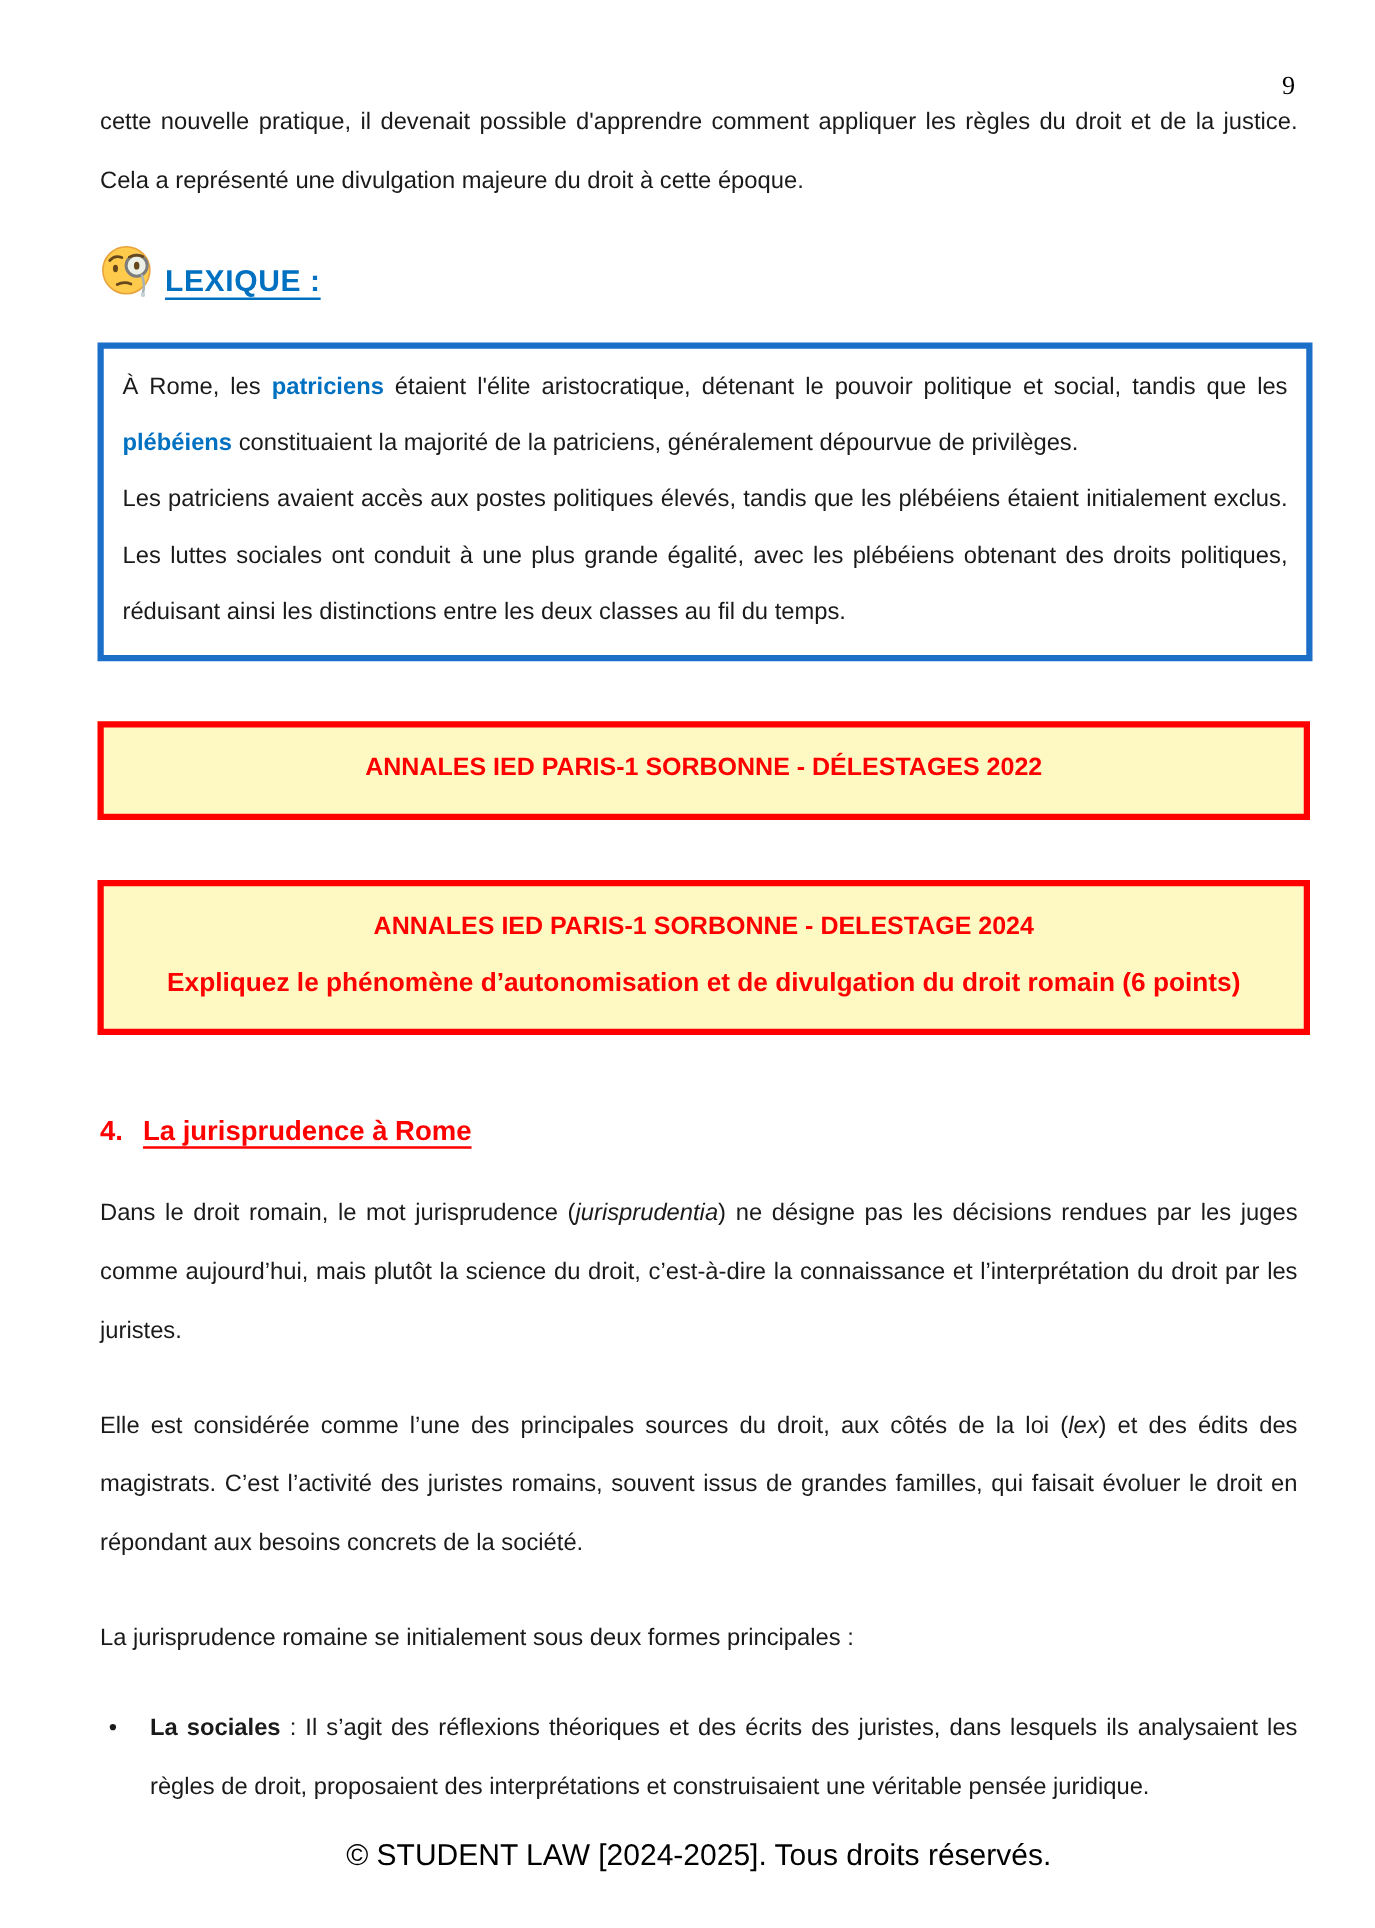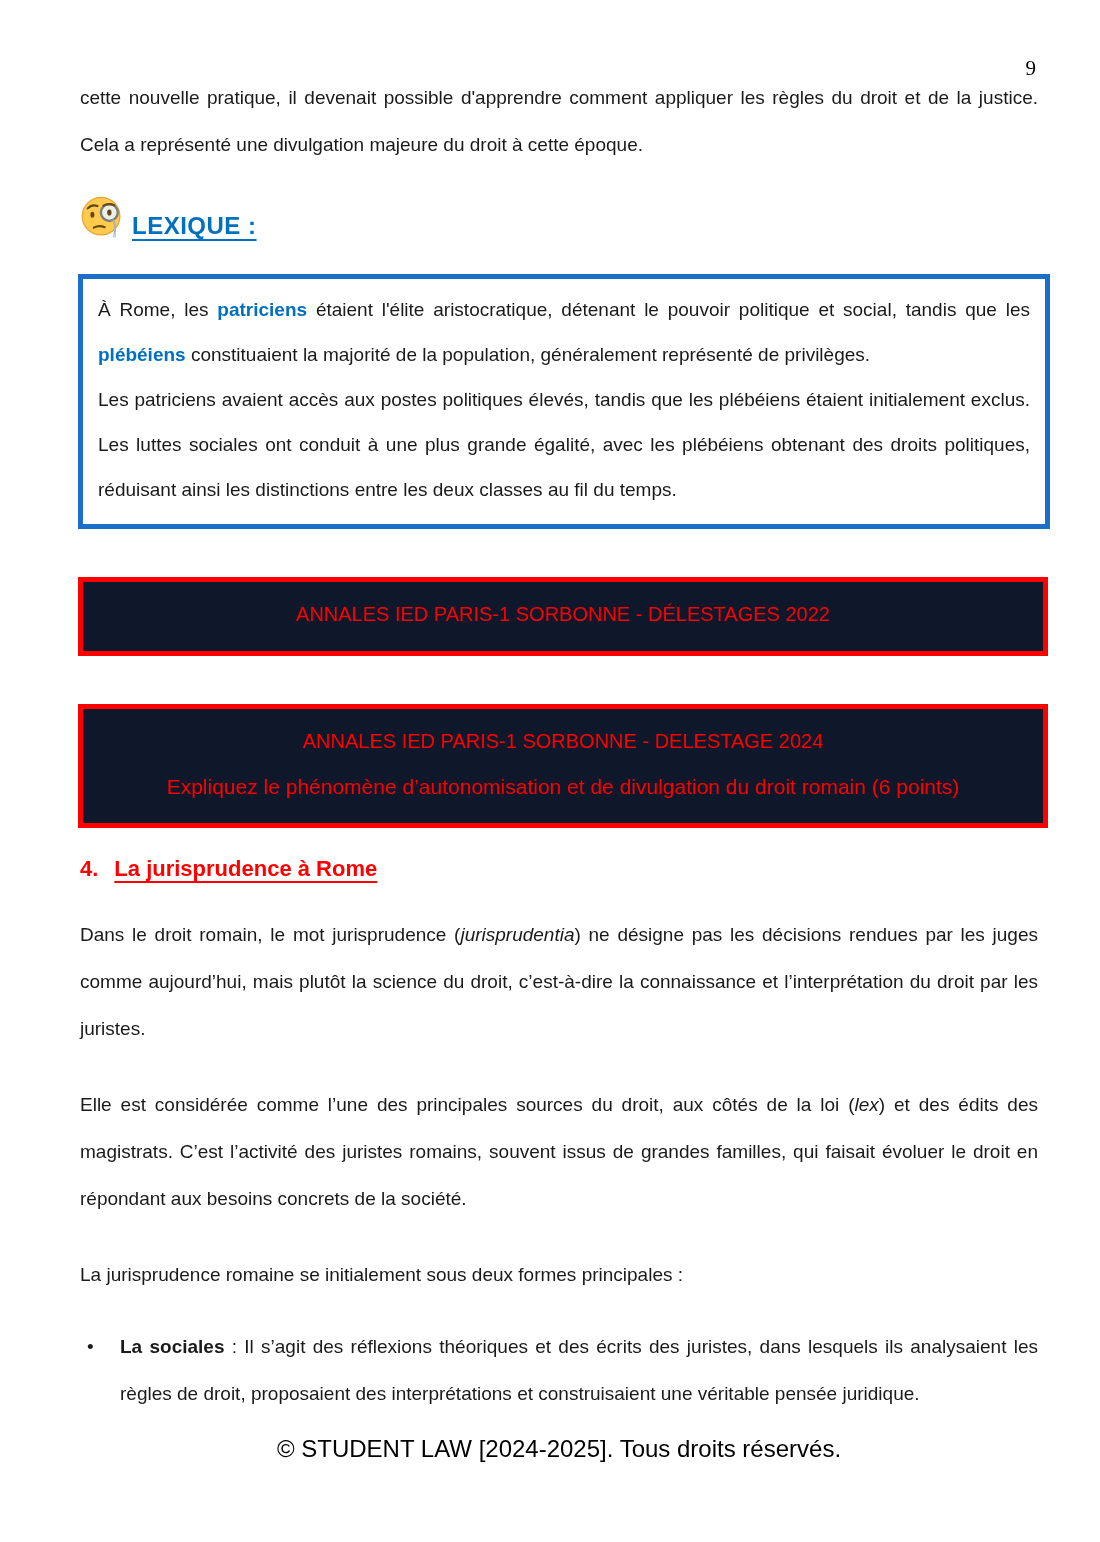--- a/index.html
+++ b/index.html
@@ -27,28 +27,28 @@
 
   
   .lex-box{
     margin:32px -12px 0 -2px;border:5px solid #1C6FC8;
     padding:8px 15px 12px 15px;font-size:19px;line-height:45px;text-align:justify;
   }
   .blue-term{color:#0070C0;font-weight:bold;}
 
   
   .annales-box{
-    margin:48px -10px 0 -2px;border:5px solid #FF0000;background:#0f172a;
-    color:#FF0000;font-weight:normal;text-align:center;padding:10px 8px 14px 8px;
+    margin:48px -10px 0 -2px;border:5px solid #FF0000;background:#fef9c3;
+    color:#FF0000;font-weight:bold;text-align:center;padding:10px 8px 14px 8px;
   }
   .annales-box .ann-line{font-size:20px;line-height:45px;}
   .annales-box .ann-line2{font-size:21px;line-height:45px;}
 
   
-  .section-heading{margin-top:28px;font-size:22px;font-weight:bold;color:#FF0000;}
+  .section-heading{margin-top:64px;font-size:22px;font-weight:bold;color:#FF0000;}
   .section-heading .sec-num{margin-right:16px;}
   .section-heading .sec-title{
     text-decoration:underline;text-decoration-thickness:2px;text-underline-offset:5px;
   }
 
   .para{margin-top:29px;}
   .it{font-style:italic;}
 
   
   .bullet-row{display:flex;margin-top:25px;}
@@ -78,21 +78,21 @@
         <path d="M25.5 12.5 Q31 9.5 37.5 12" fill="none" stroke="#65471B" stroke-width="2.2" stroke-linecap="round"></path>
         <path d="M15 36.5 Q21 33.5 27 36" fill="none" stroke="#65471B" stroke-width="2.4" stroke-linecap="round"></path>
         <path d="M36.5 28.5 Q39.5 36 37.5 44" fill="none" stroke="#A9B4B8" stroke-width="2.2" stroke-linecap="round"></path>
         <circle cx="37.5" cy="45.5" r="2" fill="#C8D2D6"></circle>
       </svg>
     </span>
     <span class="lexique-title">LEXIQUE :</span>
   </div>
 
   <div class="lex-box">
-    <span>À Rome, les </span><span class="blue-term">patriciens</span><span> étaient l'élite aristocratique, détenant le pouvoir politique et social, tandis que les </span><span class="blue-term">plébéiens</span><span> constituaient la majorité de la population, généralement représenté de privilèges.</span>
+    <span>À Rome, les </span><span class="blue-term">patriciens</span><span> étaient l'élite aristocratique, détenant le pouvoir politique et social, tandis que les </span><span class="blue-term">plébéiens</span><span> constituaient la majorité de la patriciens, généralement dépourvue de privilèges.</span>
     <br>
     <span>Les patriciens avaient accès aux postes politiques élevés, tandis que les plébéiens étaient initialement exclus. Les luttes sociales ont conduit à une plus grande égalité, avec les plébéiens obtenant des droits politiques, réduisant ainsi les distinctions entre les deux classes au fil du temps.</span>
   </div>
 
   <div class="annales-box">
     <div class="ann-line">ANNALES IED PARIS-1 SORBONNE - DÉLESTAGES 2022</div>
   </div>
 
   <div class="annales-box">
     <div class="ann-line">ANNALES IED PARIS-1 SORBONNE - DELESTAGE 2024</div>

